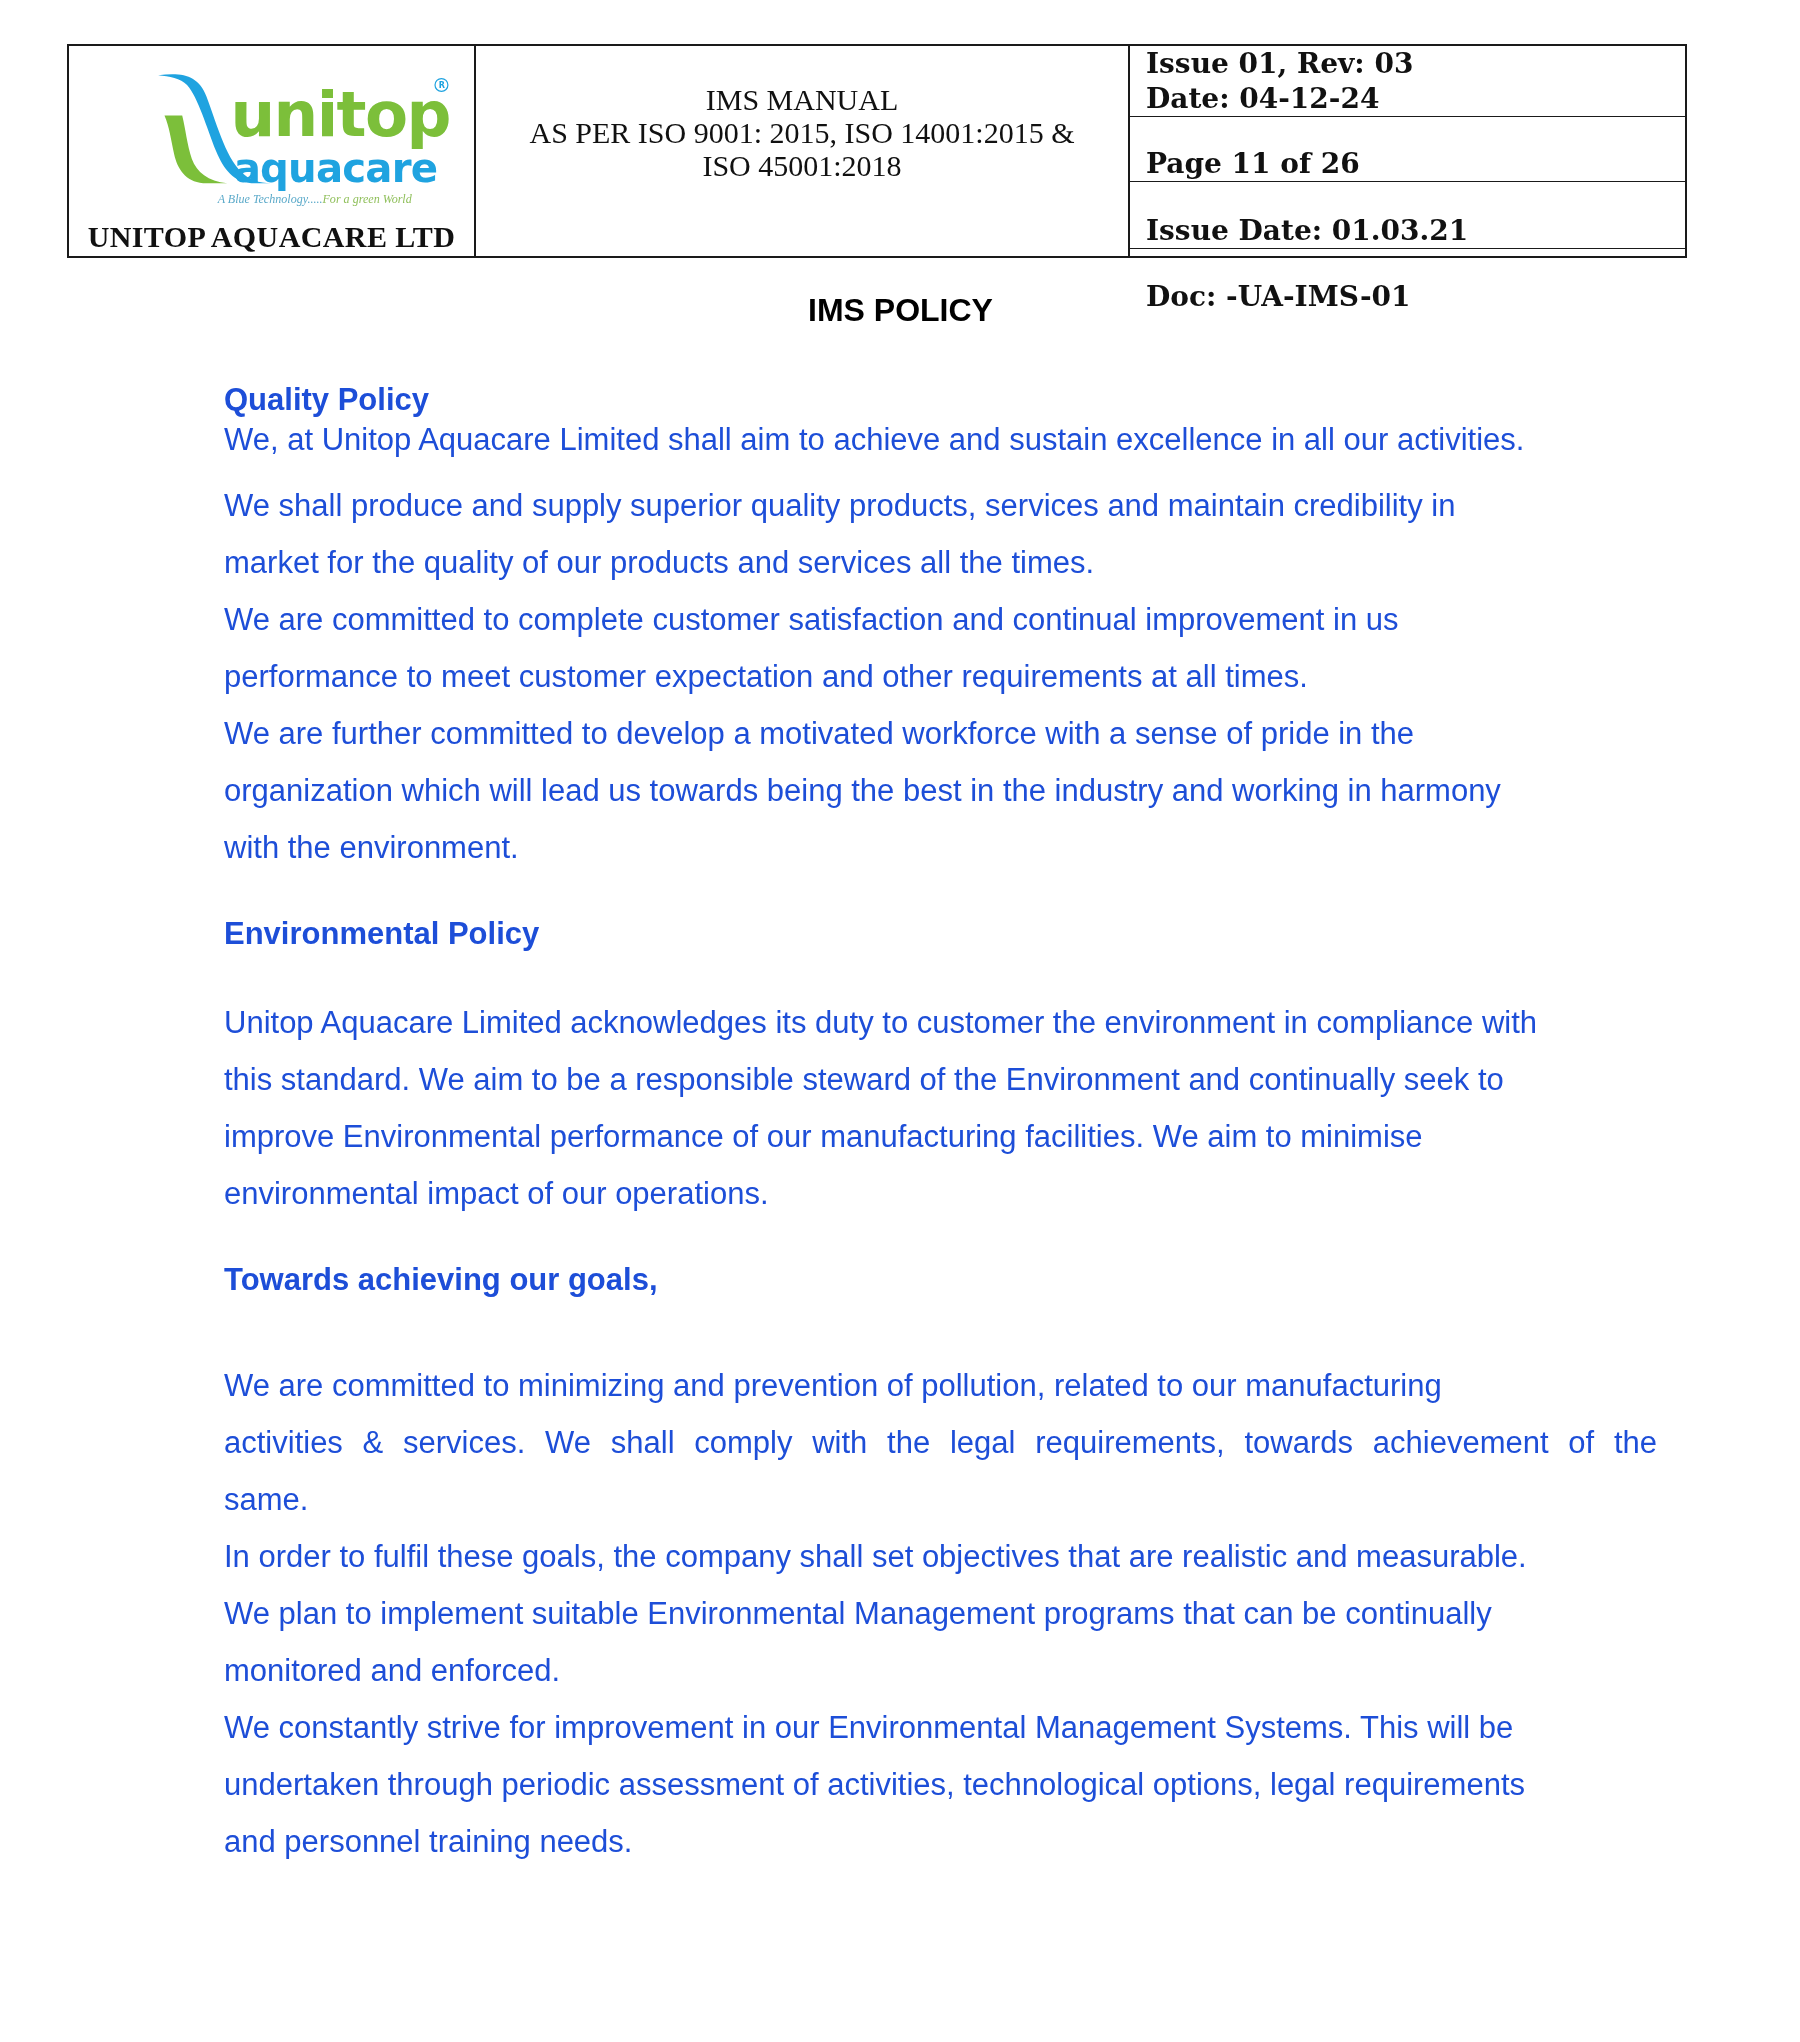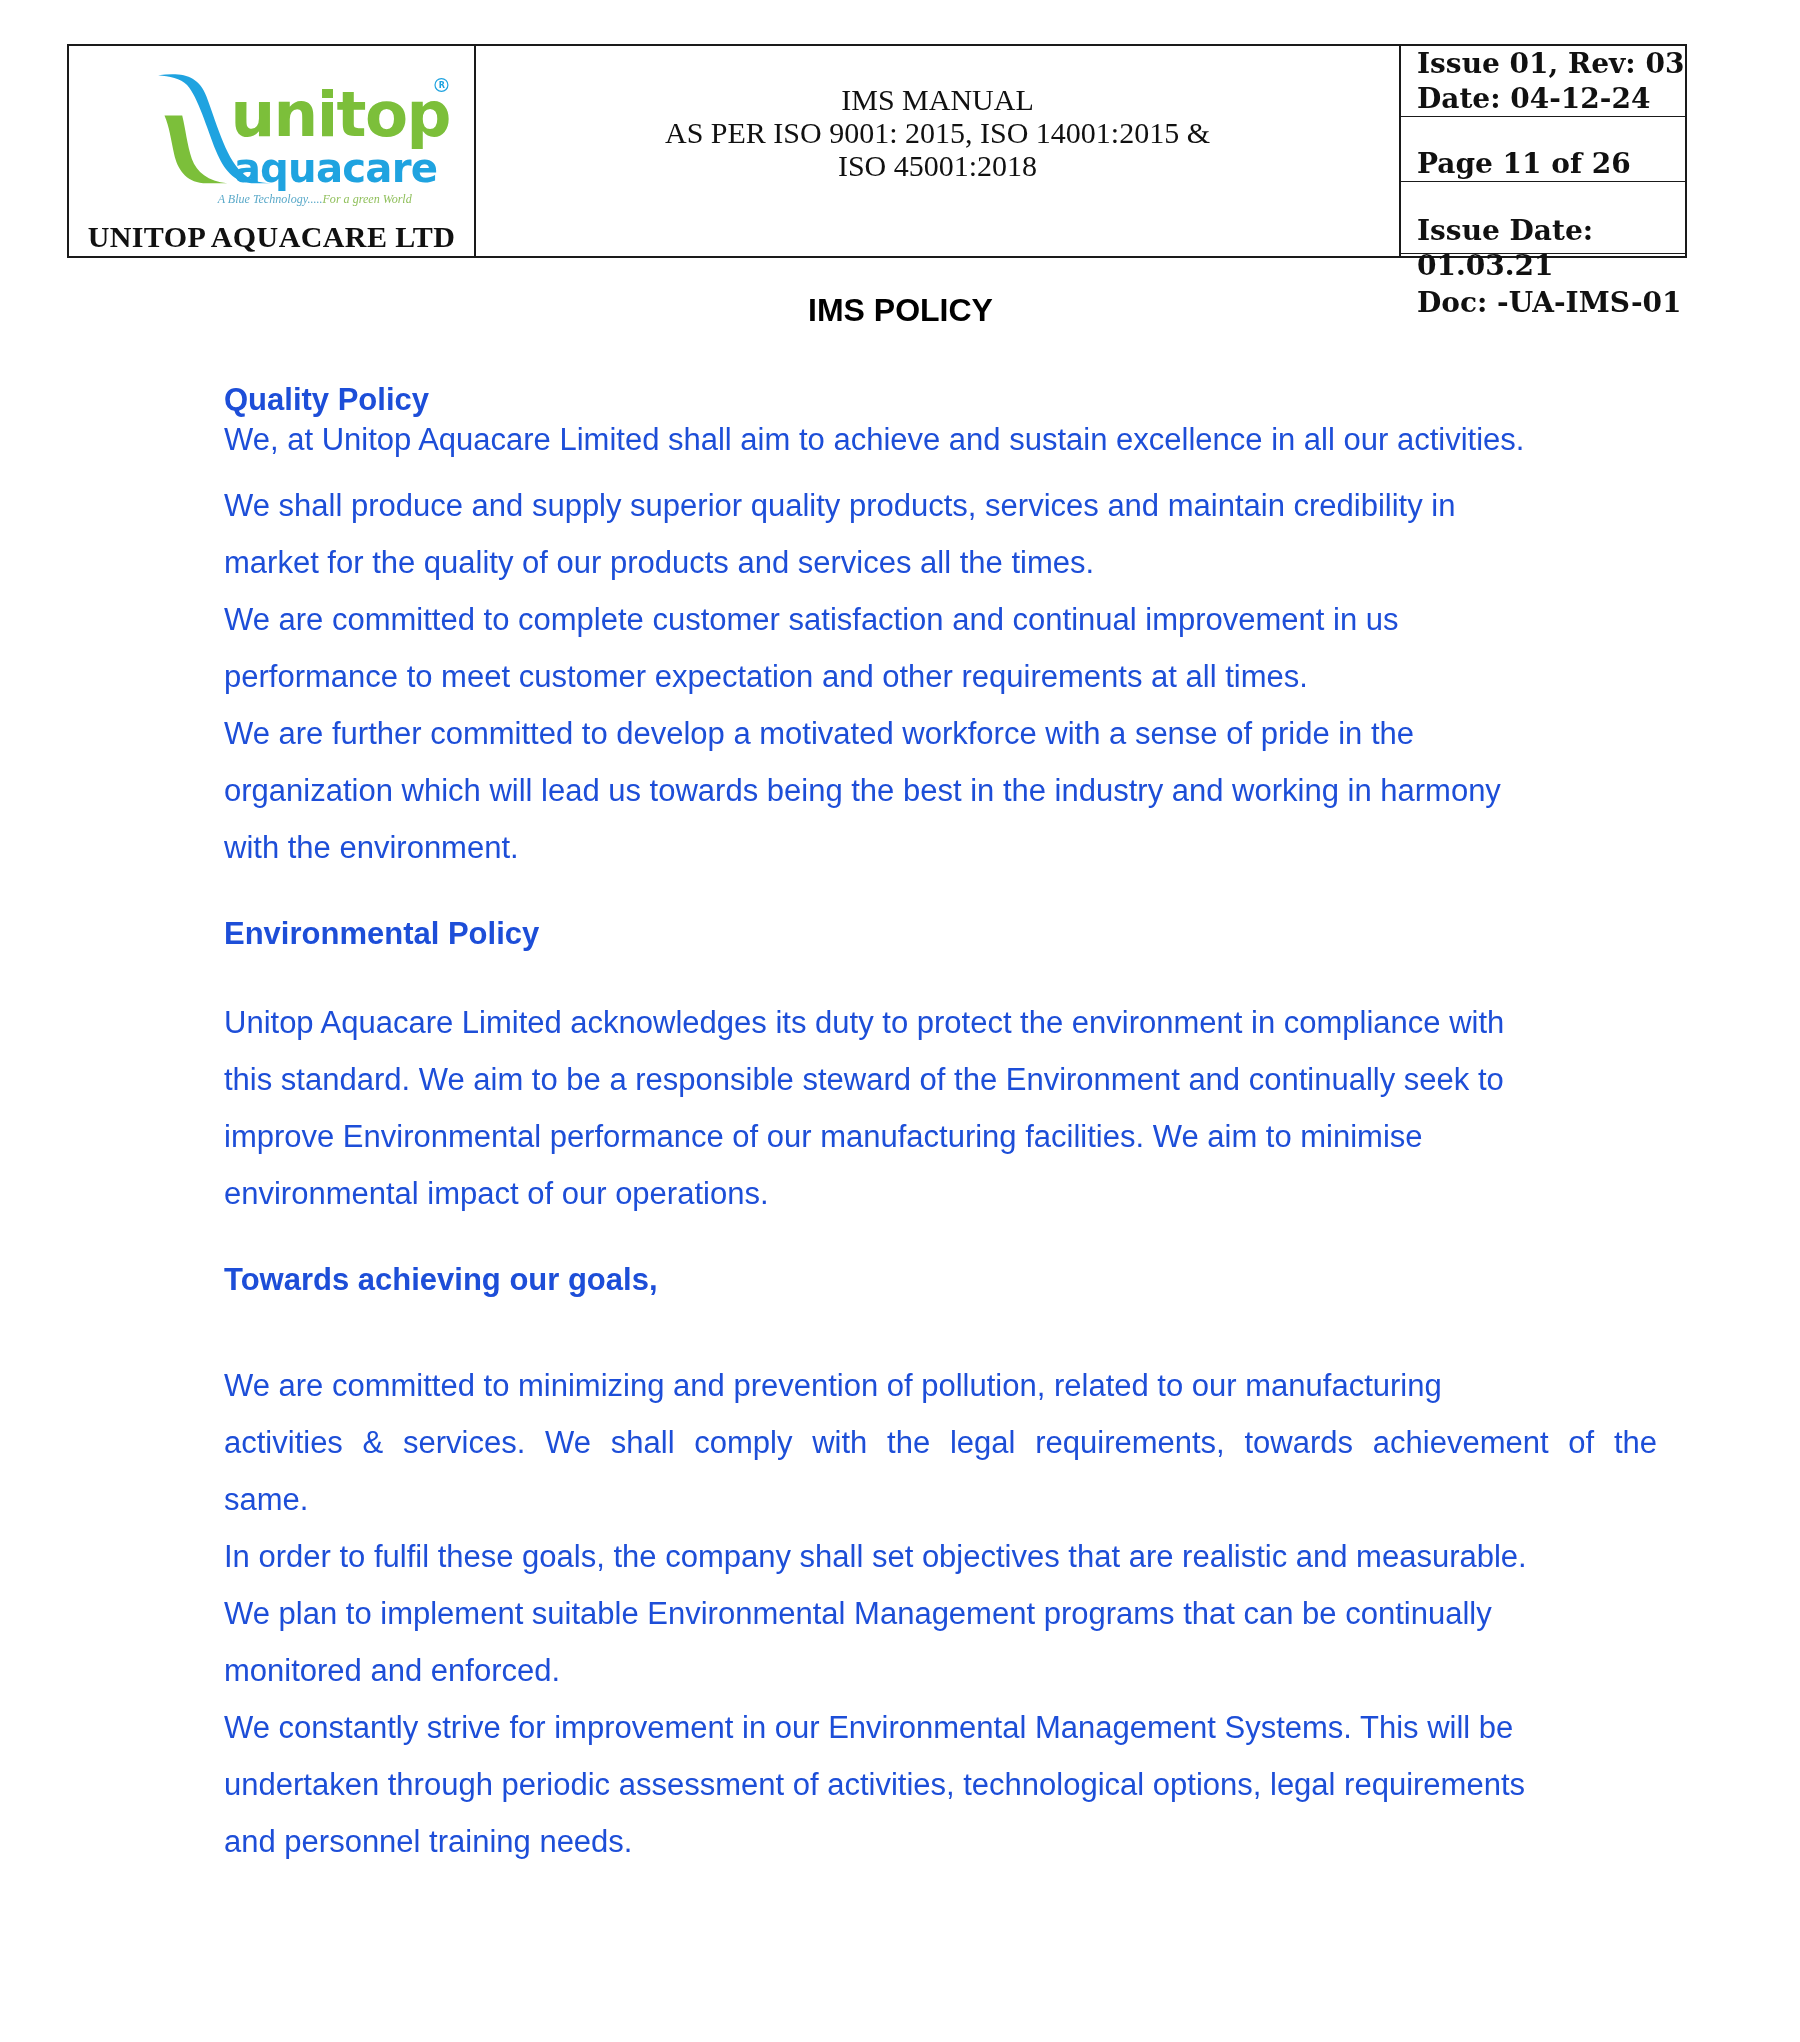--- a/index.html
+++ b/index.html
@@ -25,21 +25,21 @@
       box-sizing: border-box;
       display: flex;
     }
     .cell-logo {
       width: 407px;
       border-right: 2.4px solid #1a1a1a;
       box-sizing: border-box;
       position: relative;
     }
     .cell-title {
-      width: 925px;
+      width: 654px;
       border-right: 2.4px solid #1a1a1a;
       box-sizing: border-box;
       display: flex;
       flex-direction: column;
       align-items: center;
       padding-top: 37px;
       font-family: "Liberation Serif", "DejaVu Serif", serif;
       font-size: 30px;
       line-height: 33px;
       color: #111;
@@ -169,21 +169,21 @@
     <p class="line">market for the quality of our products and services all the times.</p>
     <p class="line">We are committed to complete customer satisfaction and continual improvement in us</p>
     <p class="line">performance to meet customer expectation and other requirements at all times.</p>
     <p class="line">We are further committed to develop a motivated workforce with a sense of pride in the</p>
     <p class="line">organization which will lead us towards being the best in the industry and working in harmony</p>
     <p class="line">with the environment.</p>
   </section>
 
   <section style="margin-top:38px;">
     <p class="section-heading">Environmental Policy</p>
-    <p class="line" style="margin-top:40px;">Unitop Aquacare Limited acknowledges its duty to protect the environment in compliance with</p>
+    <p class="line" style="margin-top:40px;">Unitop Aquacare Limited acknowledges its duty to customer the environment in compliance with</p>
     <p class="line">this standard. We aim to be a responsible steward of the Environment and continually seek to</p>
     <p class="line">improve Environmental performance of our manufacturing facilities. We aim to minimise</p>
     <p class="line">environmental impact of our operations.</p>
   </section>
 
   <section style="margin-top:38px;">
     <p class="section-heading">Towards achieving our goals,</p>
     <p class="line" style="margin-top:57px;">We are committed to minimizing and prevention of pollution, related to our manufacturing</p>
     <p class="line justify">activities &amp; services. We shall comply with the legal requirements, towards achievement of the</p>
     <p class="line">same.</p>

